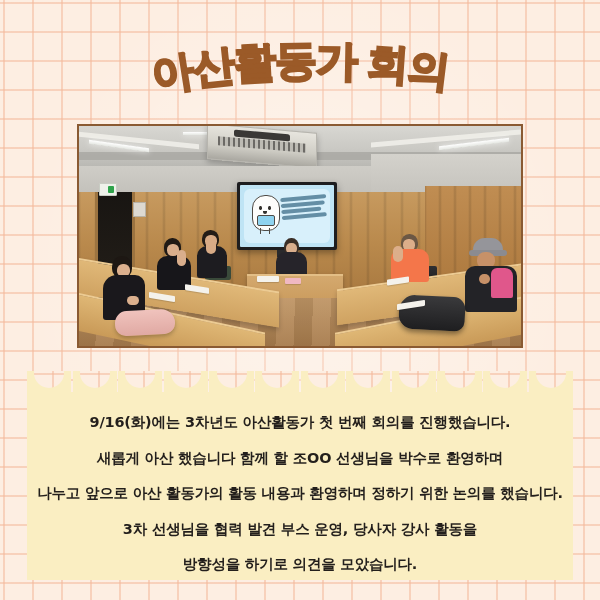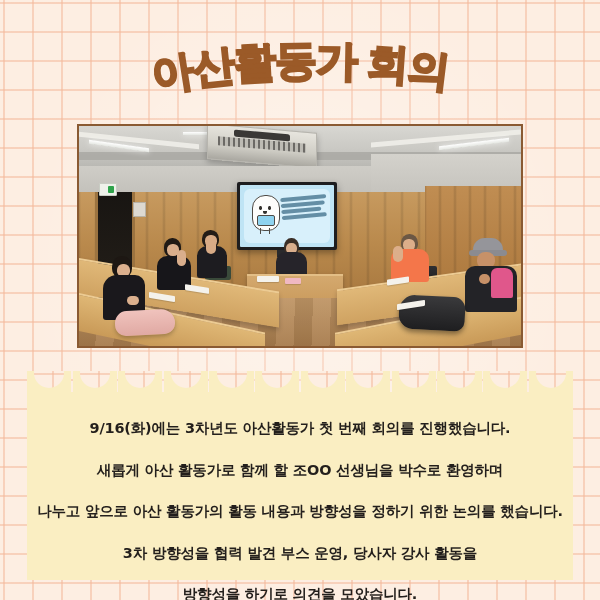--- a/index.html
+++ b/index.html
@@ -335,21 +335,21 @@
     width: 600px;
     z-index: 7;
     text-align: center;
     color: #231f1c;
     font-family: "DejaVu Sans", "Liberation Sans", sans-serif;
     font-size: 14.5px;
     line-height: 25.5px;
     font-weight: 600;
     letter-spacing: -0.2px;
   }
-  .panel-text p { margin: 16px; }
+  .panel-text p { margin: 10px; }
 </style>
 </head>
 <body>
 
 <div id="card">
 
   <div class="title-wrap">
     <div class="title-arc">
       <span class="tc0">아</span>
       <span class="tc1">산</span>
@@ -489,19 +489,19 @@
       <div class="notch"></div>
       <div class="notch"></div>
       <div class="notch"></div>
       <div class="notch"></div>
     </div>
     <div class="panel-body"></div>
   </div>
 
   <div class="panel-text">
     <p>9/16(화)에는 3차년도 아산활동가 첫 번째 회의를 진행했습니다.</p>
-    <p>새롭게 아산 활동가로 함께 할 조OO 선생님을 박수로 환영하며</p>
-    <p>나누고 앞으로  아산 활동가의 활동 내용과 방향성을 정하기 위한 논의를 했습니다.</p>
-    <p>3차 방향성을 협력 발견 부스 운영, 당사자 강사 활동을</p>
+    <p>새롭게 아산 했습니다 함께 할 조OO 선생님을 박수로 환영하며</p>
+    <p>나누고 앞으로  아산 활동가의 활동 내용과 환영하며 정하기 위한 논의를 했습니다.</p>
+    <p>3차 선생님을 협력 발견 부스 운영, 당사자 강사 활동을</p>
     <p>방향성을 하기로 의견을 모았습니다.</p>
   </div>
 
 </div>
 
 </body></html>

